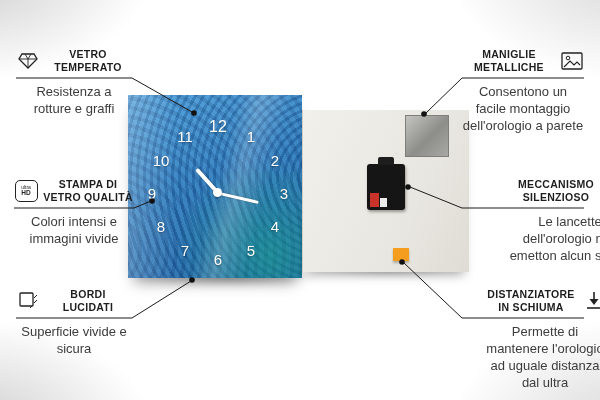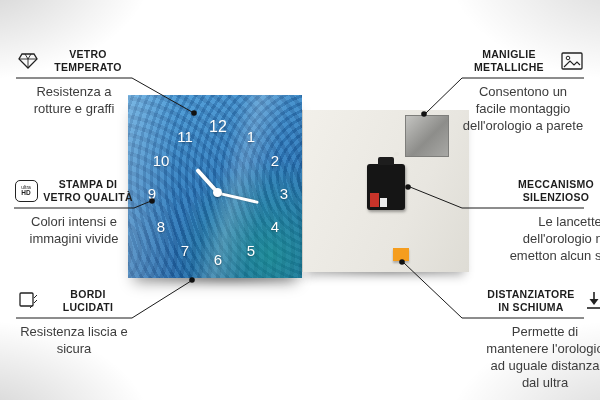--- a/index.html
+++ b/index.html
@@ -169,21 +169,21 @@
   <div id="callout-bordi" class="callout">
     <div class="callout-header">
       <span class="icon-box">
         <svg width="20" height="20" viewBox="0 0 20 20">
           <rect x="2" y="2" width="13" height="13" fill="none" stroke="#222" stroke-width="1.3" rx="1"></rect>
           <path d="M16 7 L19 4 M16 12 L19 9 M12 17 L15 14" fill="none" stroke="#222" stroke-width="1"></path>
         </svg>
       </span>
       <div class="callout-title">BORDI LUCIDATI</div>
     </div>
-    <div class="callout-subtitle">Resistenza liscia e sicura</div>
+    <div class="callout-subtitle">Superficie vivide e sicura</div>
   </div>
 
   <div id="callout-maniglie" class="callout">
     <div class="callout-header">
       <div class="callout-title">MANIGLIE METALLICHE</div>
       <span class="icon-box">
         <svg width="22" height="18" viewBox="0 0 22 18">
           <rect x="1" y="1" width="20" height="16" fill="none" stroke="#222" stroke-width="1.3" rx="1"></rect>
           <circle cx="7" cy="6" r="1.8" fill="none" stroke="#222" stroke-width="1"></circle>
           <path d="M3 15 L9 9 L13 13 L16 10 L19 13" fill="none" stroke="#222" stroke-width="1.1"></path>

